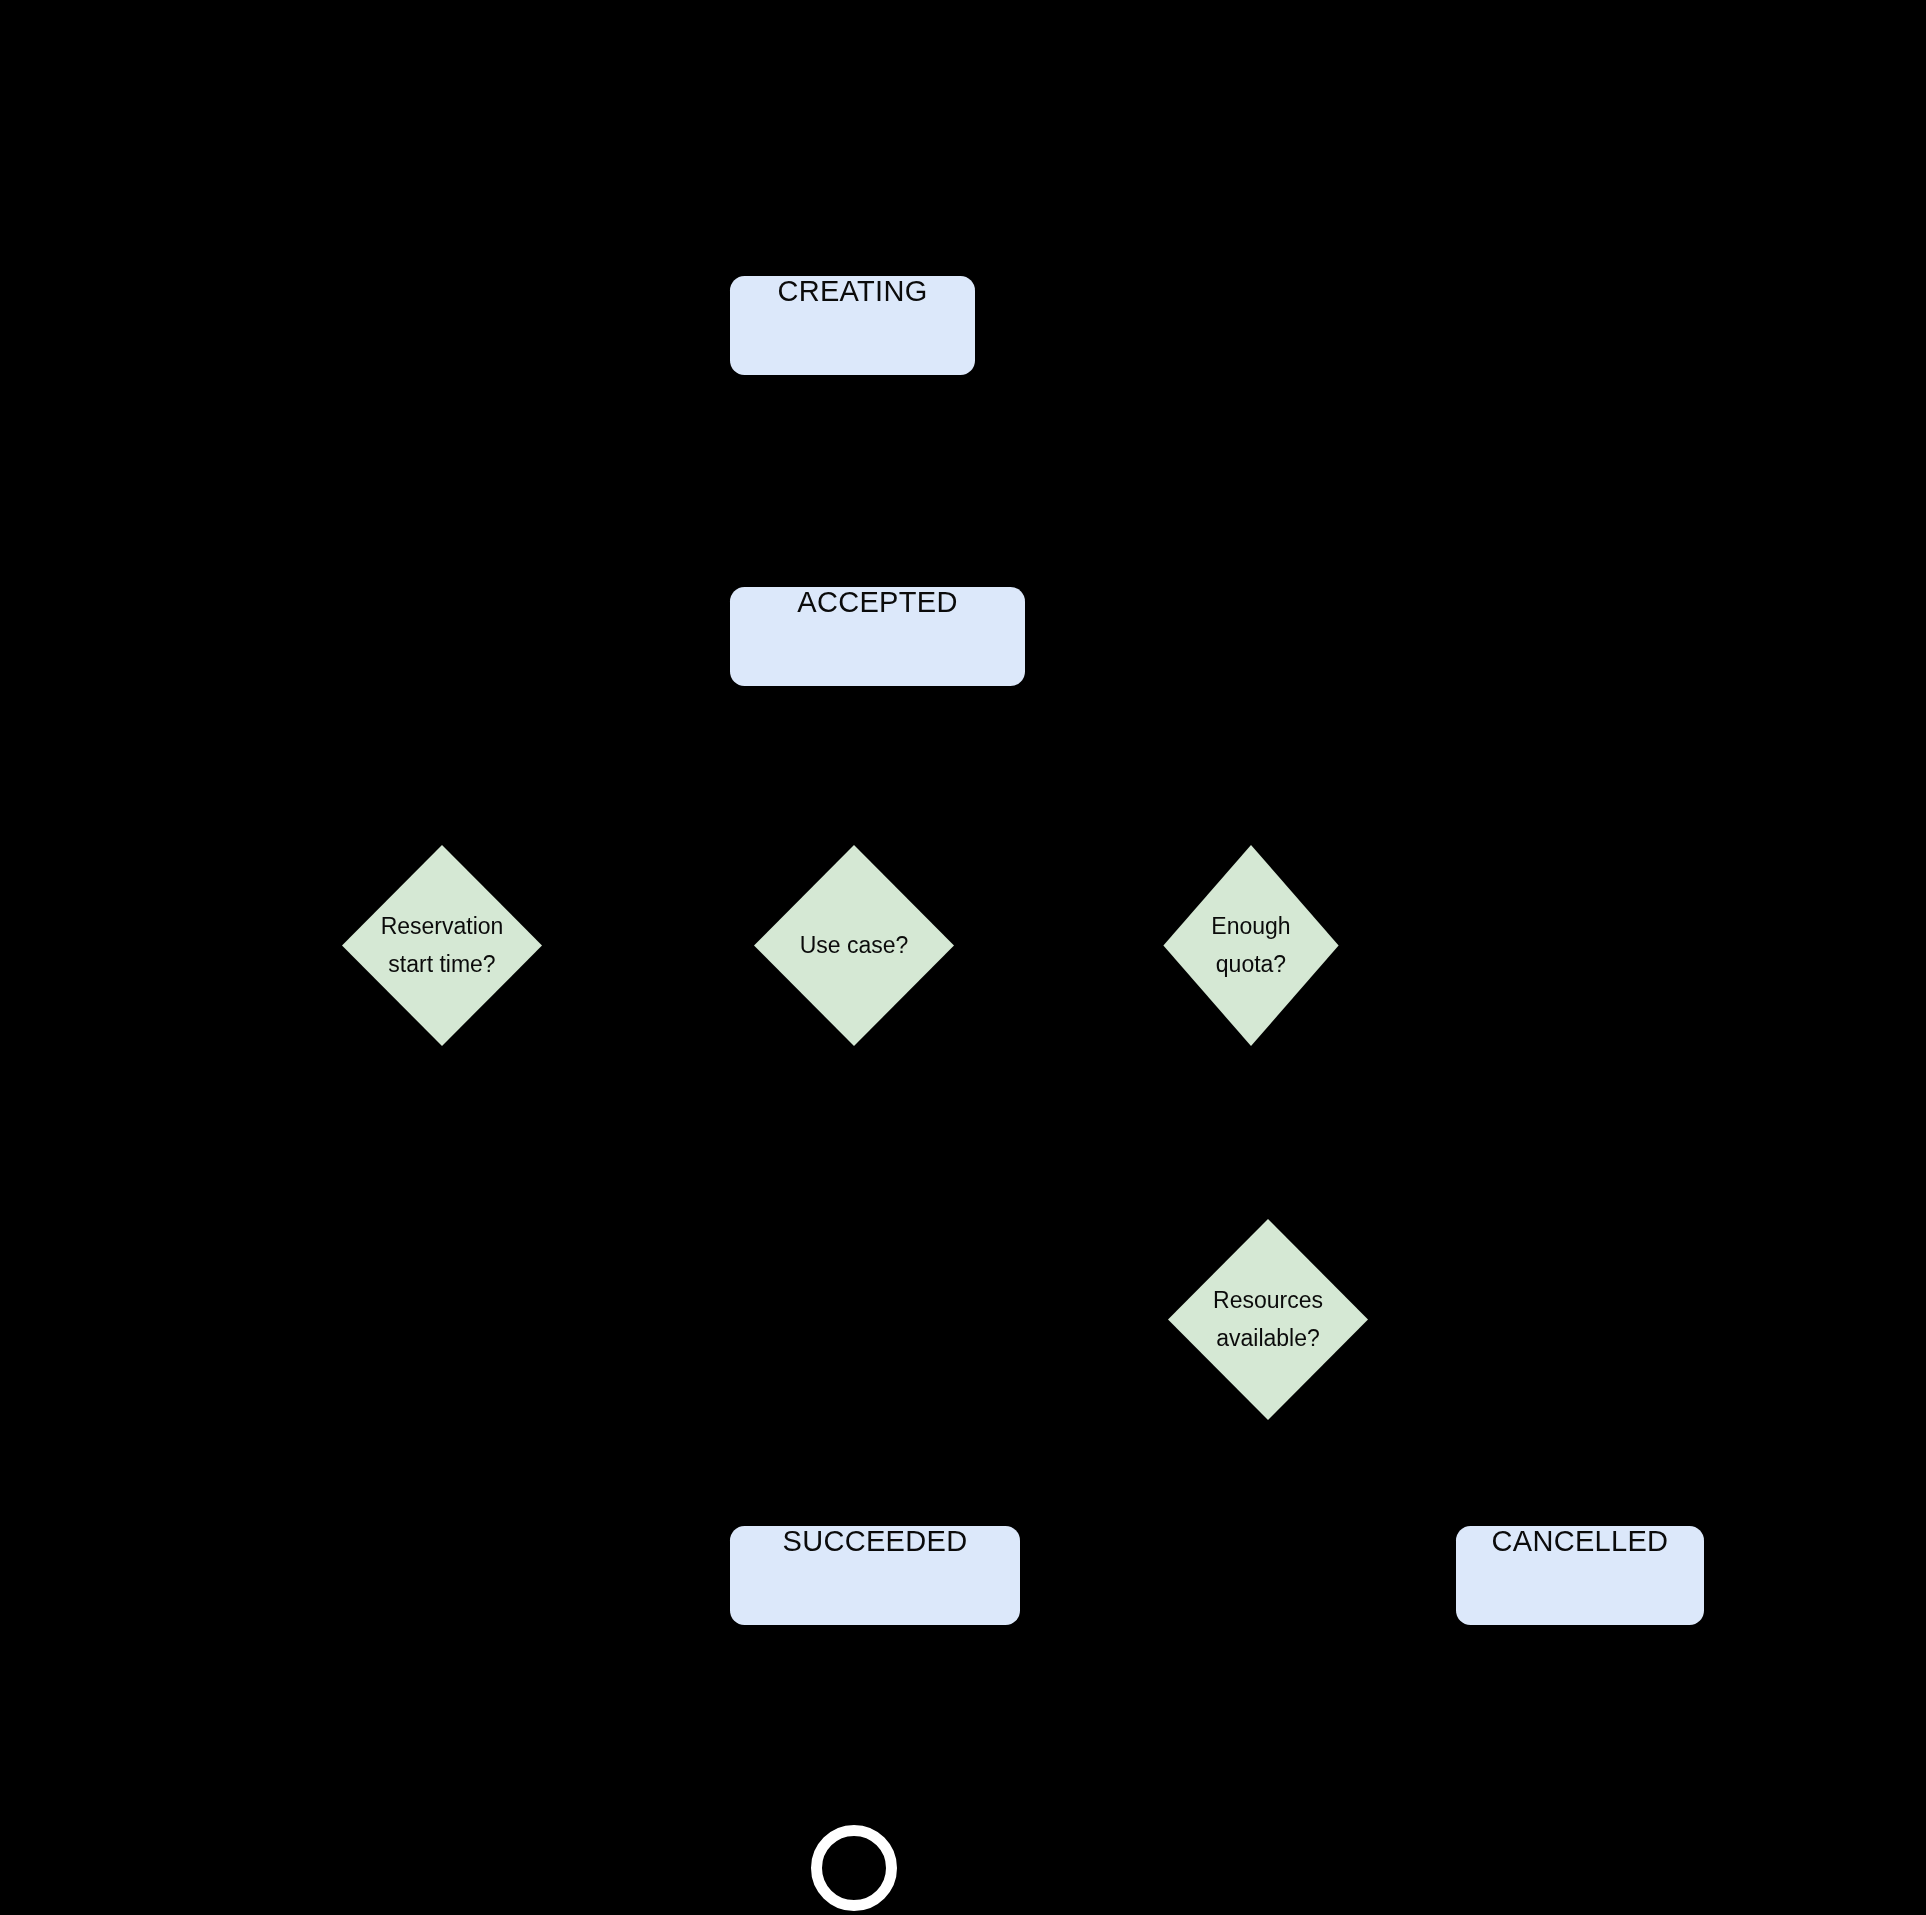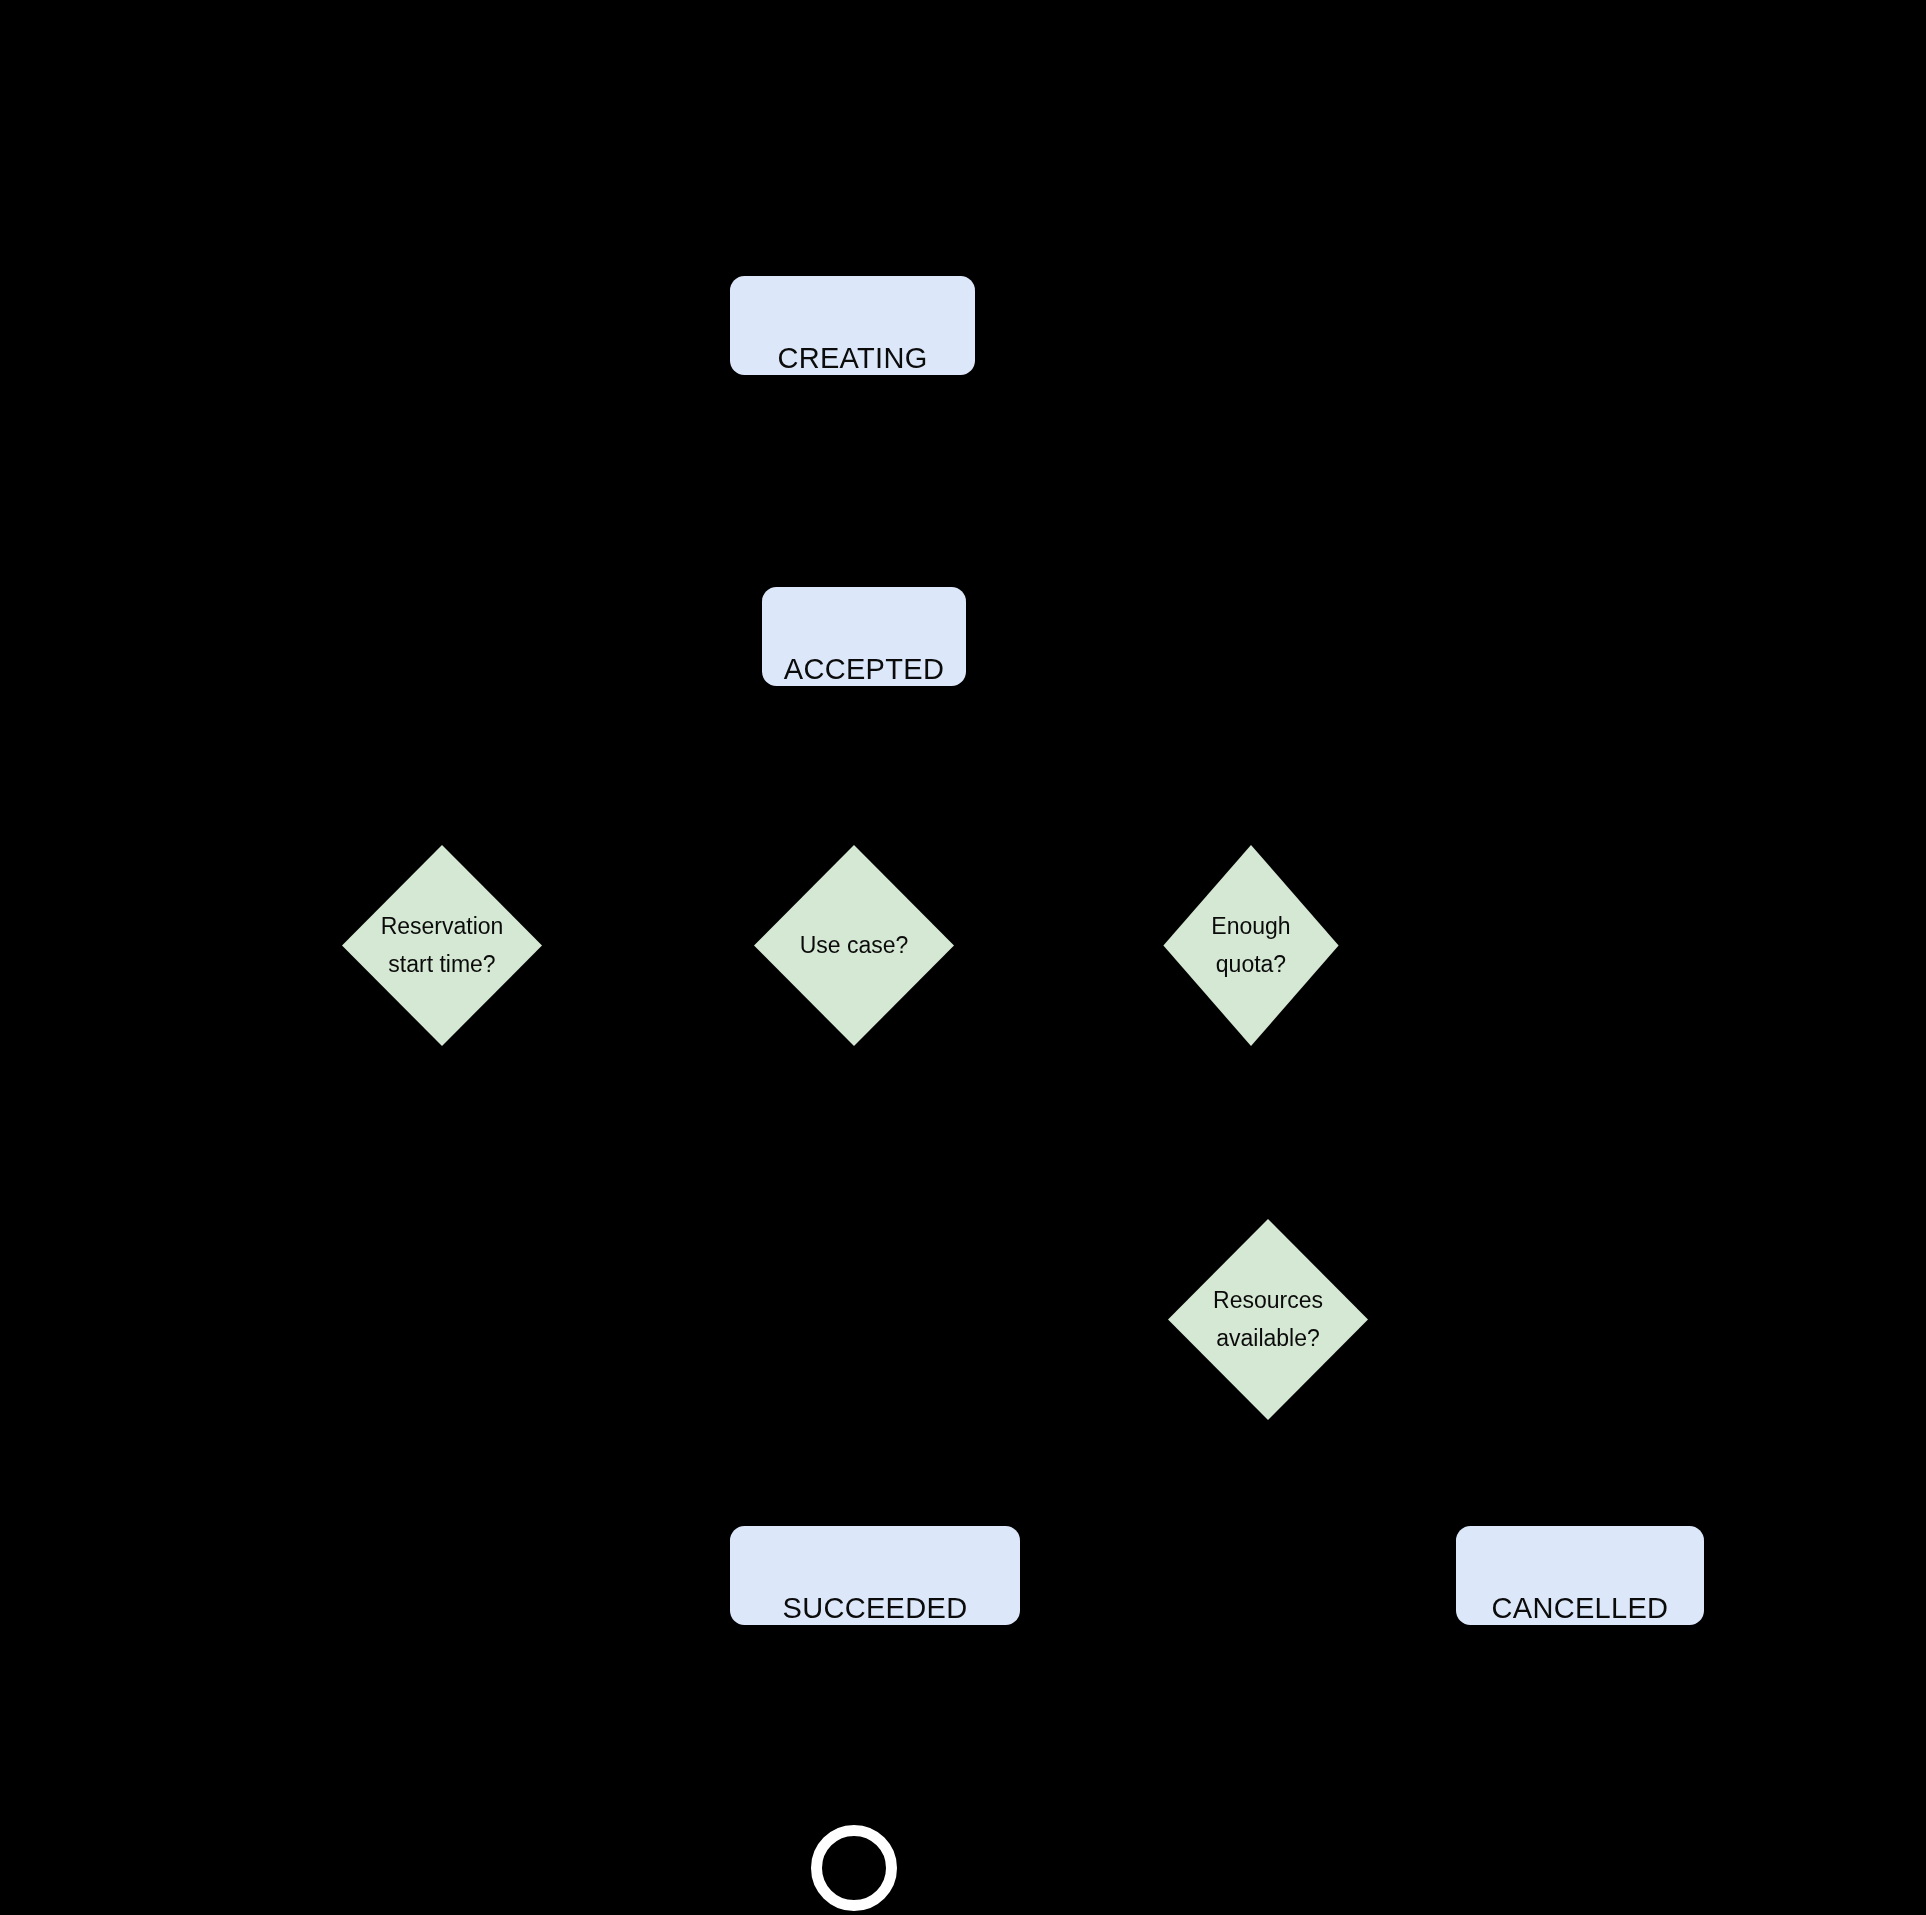--- a/index.html
+++ b/index.html
@@ -19,21 +19,21 @@
     position: relative;
     width: 1926px;
     height: 1916px;
     background: #000000;
   }
   
   .state-box {
     position: absolute;
     box-sizing: border-box;
     display: flex;
-    align-items: flex-end;
+    align-items: flex-start;
     justify-content: center;
     border-radius: 14.5px;
     background: #dce8fa;
     color: #0b0b0b;
   }
   .state-box .state-label {
     font-size: 29px;
     font-weight: 400;
     letter-spacing: 0.3px;
     line-height: 1.1;
@@ -131,21 +131,21 @@
     <g>
       <path class="edge-path" d="M1656,3146 L1656,3517"></path>
       <polygon class="edge-arrow" points="1654,3534 1638,3502 1670,3502"></polygon>
     </g>
   </svg>
 
   <div class="state-box" style="left:730px; top:276px; width:245px; height:99px;">
     <span class="state-label">CREATING</span>
   </div>
 
-  <div class="state-box" style="left:762px; top:587px; width:204px; height:99px;">
+  <div class="state-box" style="left:730px; top:587px; width:295px; height:99px;">
     <span class="state-label">ACCEPTED</span>
   </div>
 
 
   <div class="state-box" style="left:730px; top:1526px; width:290px; height:99px;">
     <span class="state-label">SUCCEEDED</span>
   </div>
 
   <div class="state-box" style="left:1456px; top:1526px; width:248px; height:99px;">
     <span class="state-label">CANCELLED</span>

